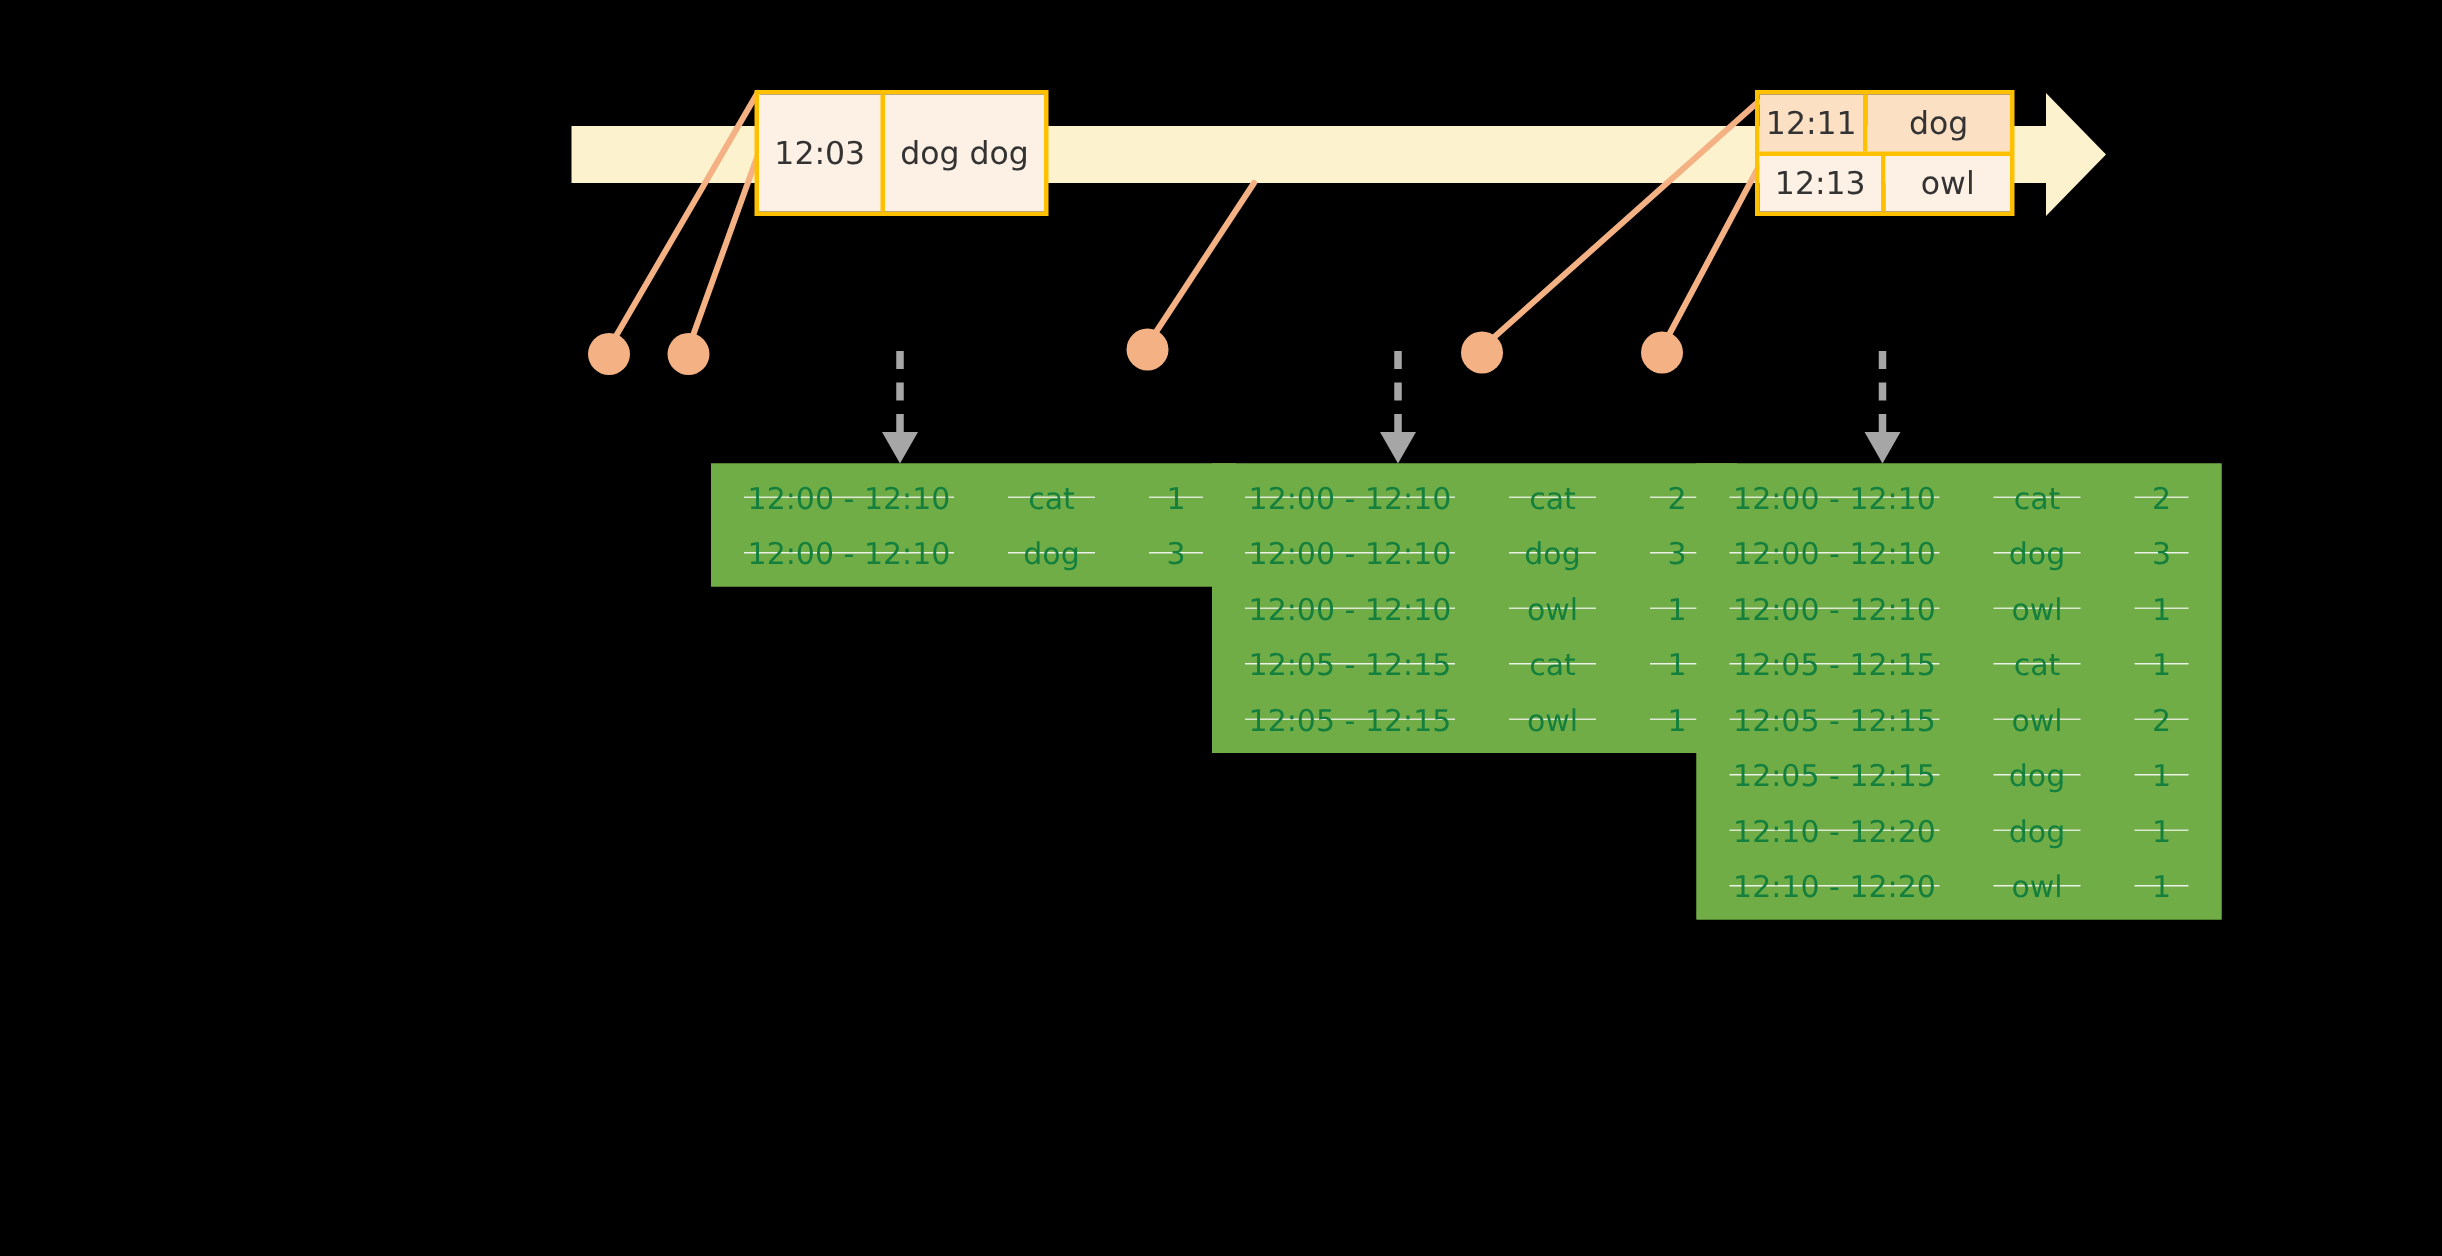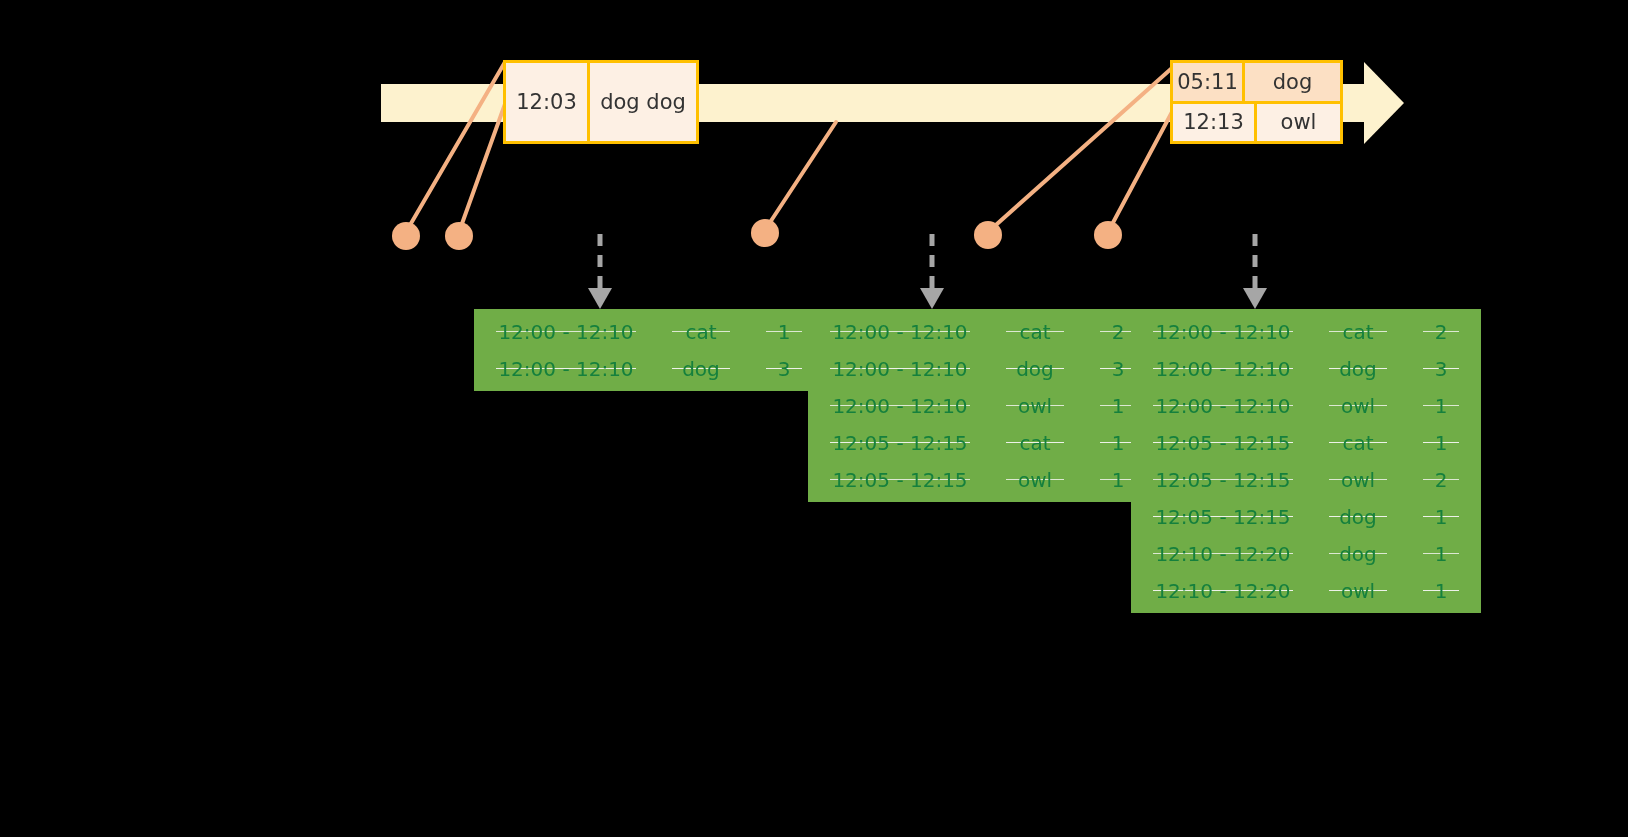--- a/index.html
+++ b/index.html
@@ -80,21 +80,21 @@
   <div class="evt" style="left:503px;top:60px;width:196px;height:84px;">
     <div class="row b">
       <div class="cell time" style="width:84px">12:03</div>
       <div class="cell" style="flex:1">dog dog</div>
     </div>
   </div>
 
 
   <div class="evt" style="left:1170px;top:60px;width:173px;height:84px;">
     <div class="row a">
-      <div class="cell time" style="width:72px">05:11</div>
+      <div class="cell time" style="width:72px">12:11</div>
       <div class="cell" style="flex:1">dog</div>
     </div>
     <div class="row b">
       <div class="cell time" style="width:84px">12:13</div>
       <div class="cell" style="flex:1">owl</div>
     </div>
   </div>
 
   <div class="tbl" id="tbl0" style="left:474px;top:309px;--w0:140px;--w1:58px;--w2:36px;">
       <div class="trow shade">

